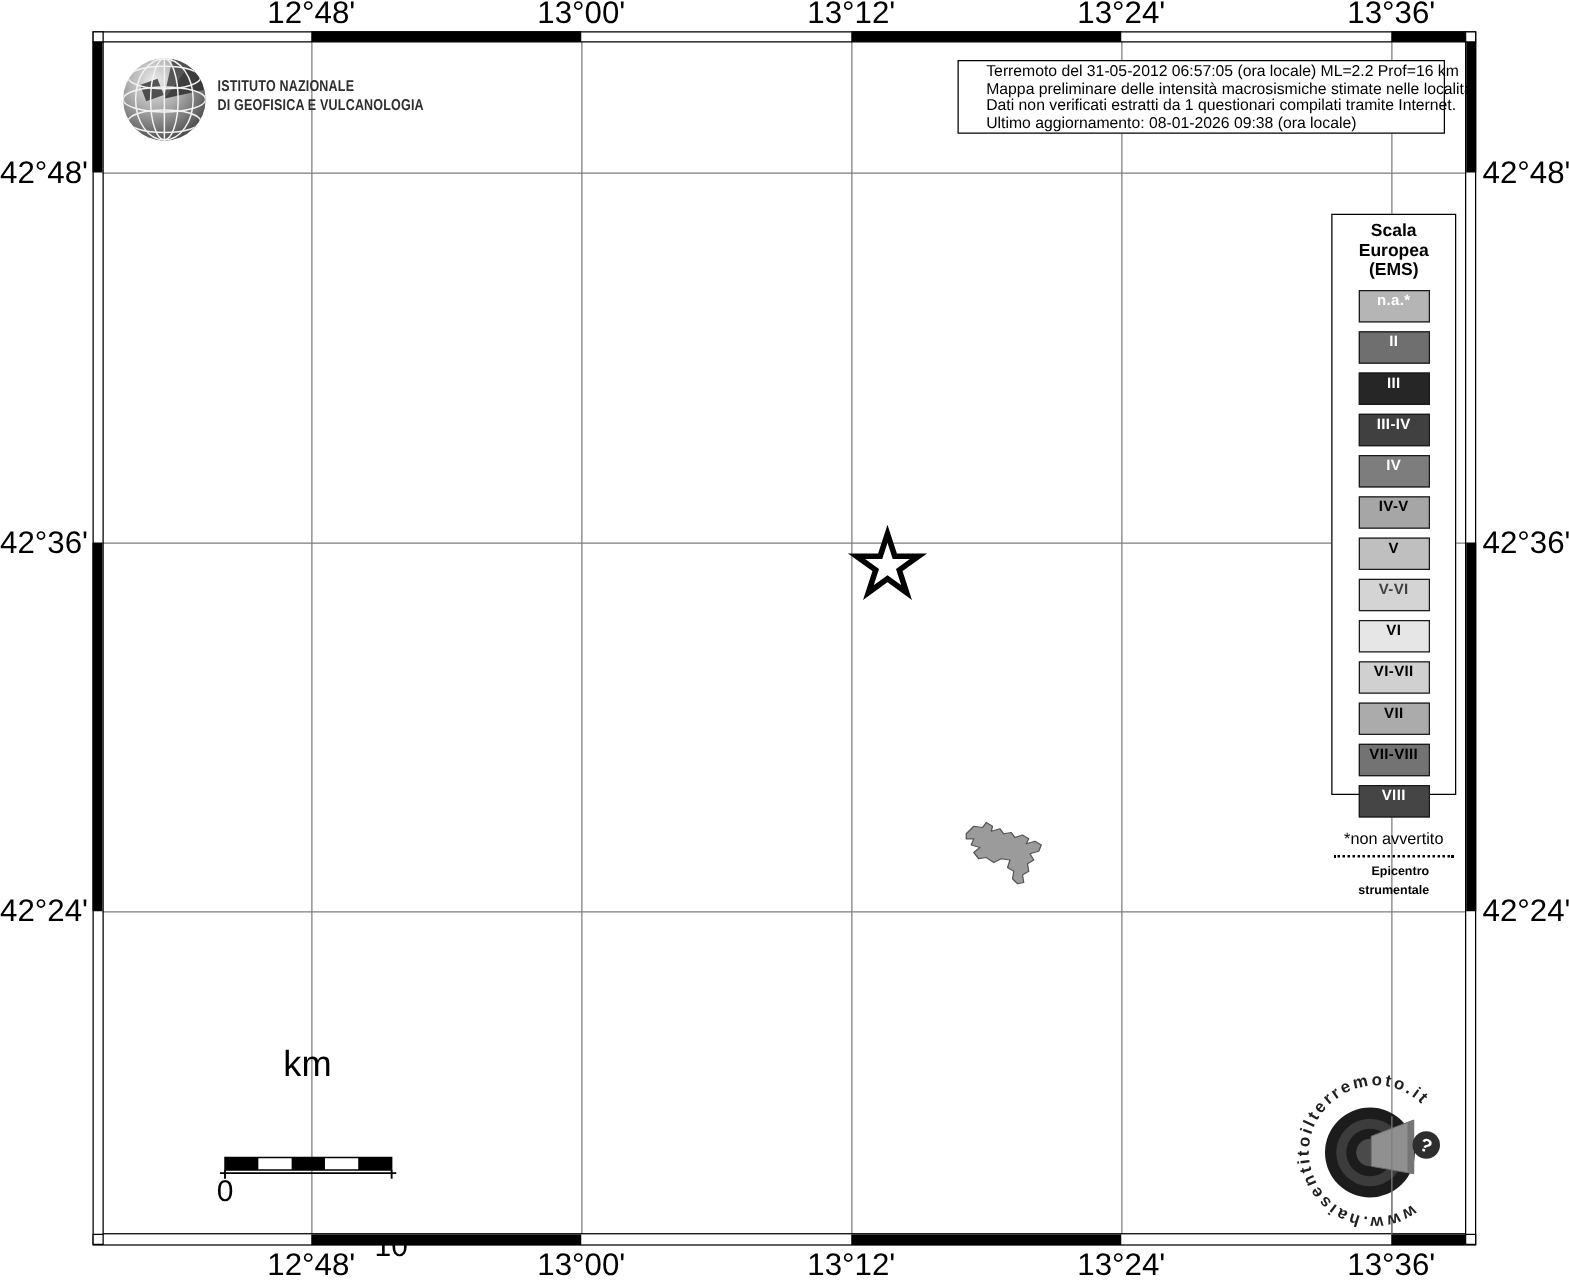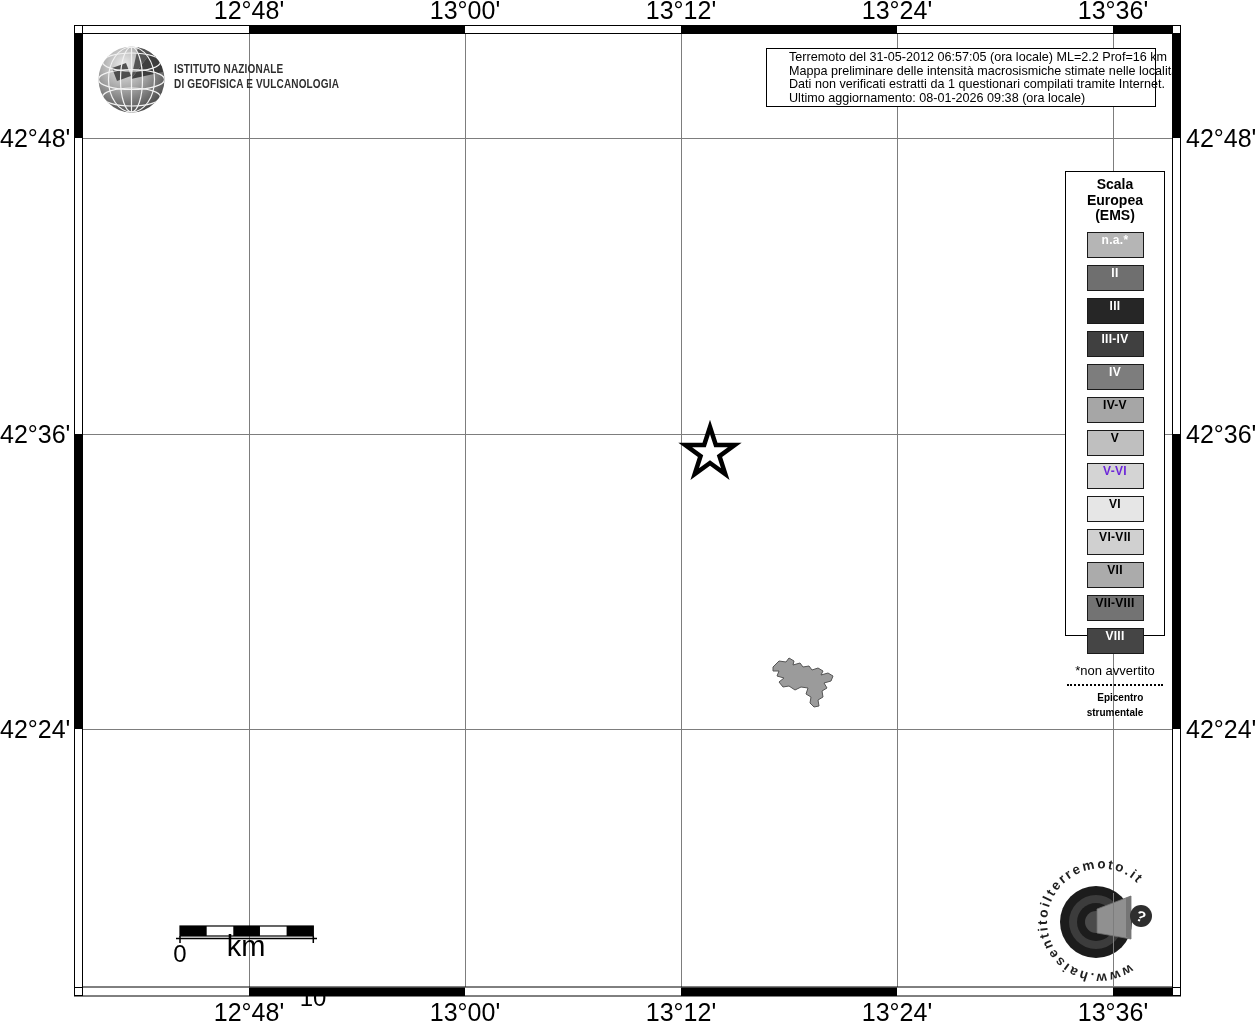--- a/index.html
+++ b/index.html
@@ -28,21 +28,21 @@
   #legend .legend-boxes{margin-top:8px;}
   .legend-box{width:57px;height:26px;box-sizing:border-box;border:1px solid #1a1a1a;
               margin:0 auto 7px auto;font-size:12px;font-weight:bold;text-align:center;
               line-height:15px;letter-spacing:.3px;}
   .legend-footnote{font-size:13px;margin-top:2px;white-space:nowrap;}
   .legend-divider{width:96px;border-top:2px dotted #000;margin:6px 0 4px 0;}
   .legend-epicenter{font-size:10px;font-weight:bold;line-height:15.5px;text-align:right;}
   .legend-star{margin-top:4px;}
 
   .sb-text{position:absolute;text-align:center;}
-  #sb-km{left:196px;top:930px;width:100px;font-size:29px;}
+  #sb-km{left:196px;top:836px;width:100px;font-size:29px;}
   #sb-0{left:160px;top:940px;width:40px;font-size:24px;}
   #sb-10{left:293px;top:984px;width:40px;font-size:24px;}
 </style>
 </head>
 <body>
 
 <svg id="map-svg" width="1255" height="1024" viewBox="0 0 1255 1024">
   <defs>
     <radialGradient id="globeGrad" cx="38%" cy="28%" r="80%">
       <stop offset="0%" stop-color="#ededed"></stop>
@@ -171,21 +171,21 @@
     <div>(EMS)</div>
   </div>
   <div class="legend-boxes">
       <div class="legend-box" style="background: rgb(181, 181, 181); color: rgb(255, 255, 255);">n.a.*</div>
       <div class="legend-box" style="background: rgb(111, 111, 111); color: rgb(255, 255, 255);">II</div>
       <div class="legend-box" style="background: rgb(38, 38, 38); color: rgb(255, 255, 255);">III</div>
       <div class="legend-box" style="background: rgb(64, 64, 64); color: rgb(255, 255, 255);">III-IV</div>
       <div class="legend-box" style="background: rgb(125, 125, 125); color: rgb(255, 255, 255);">IV</div>
       <div class="legend-box" style="background: rgb(166, 166, 166); color: rgb(0, 0, 0);">IV-V</div>
       <div class="legend-box" style="background: rgb(191, 191, 191); color: rgb(0, 0, 0);">V</div>
-      <div class="legend-box" style="background: rgb(212, 212, 212); color: #6d28d9;">V-VI</div>
+      <div class="legend-box" style="background: rgb(212, 212, 212); color: #404040;">V-VI</div>
       <div class="legend-box" style="background: rgb(230, 230, 230); color: rgb(0, 0, 0);">VI</div>
       <div class="legend-box" style="background: rgb(208, 208, 208); color: rgb(0, 0, 0);">VI-VII</div>
       <div class="legend-box" style="background: rgb(171, 171, 171); color: rgb(0, 0, 0); text-align: center;">VII</div>
       <div class="legend-box" style="background: #737373; color: rgb(0, 0, 0);">VII-VIII</div>
       <div class="legend-box" style="background: rgb(69, 69, 69); color: rgb(255, 255, 255);">VIII</div>
     </div>
   <div class="legend-footnote">*non avvertito</div>
   <div class="legend-divider"></div>
   <div class="legend-epicenter">
     <div>Epicentro</div>

